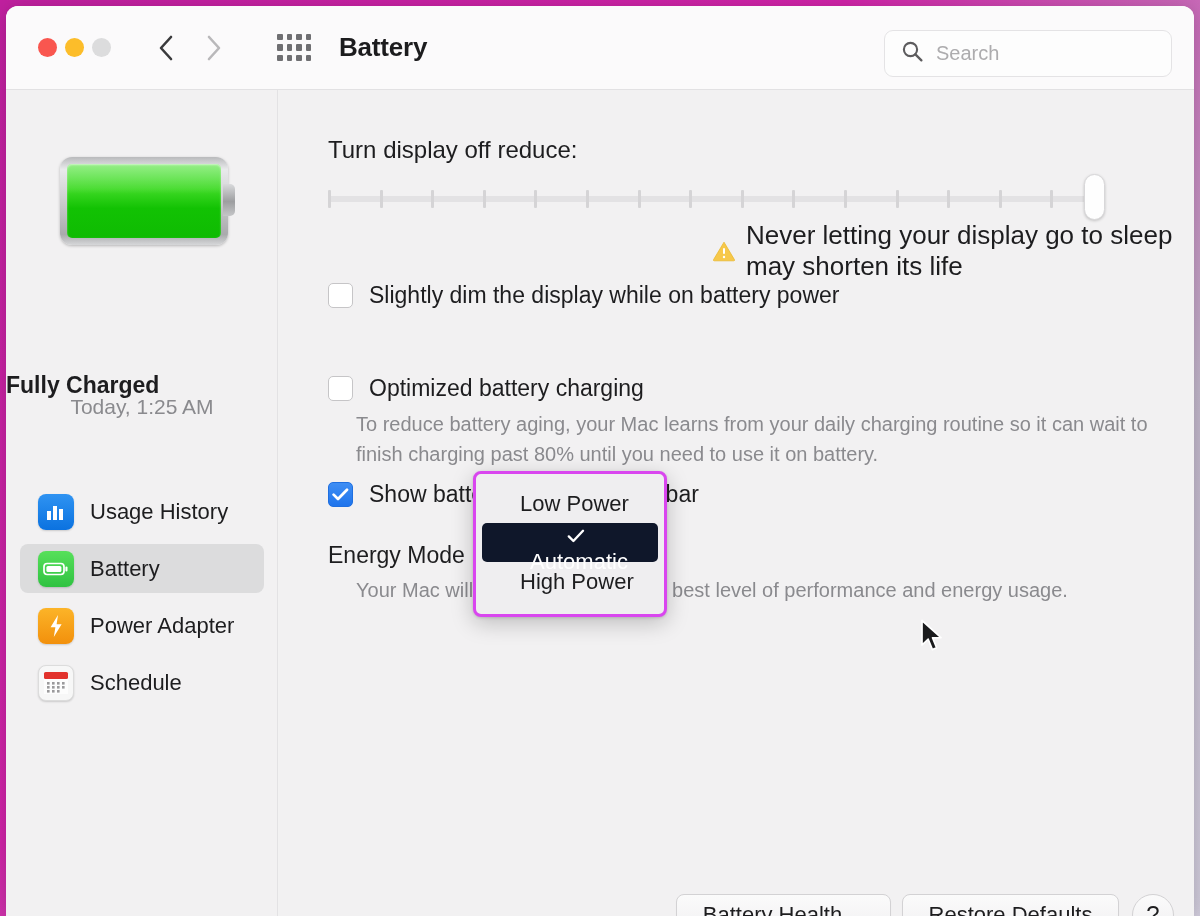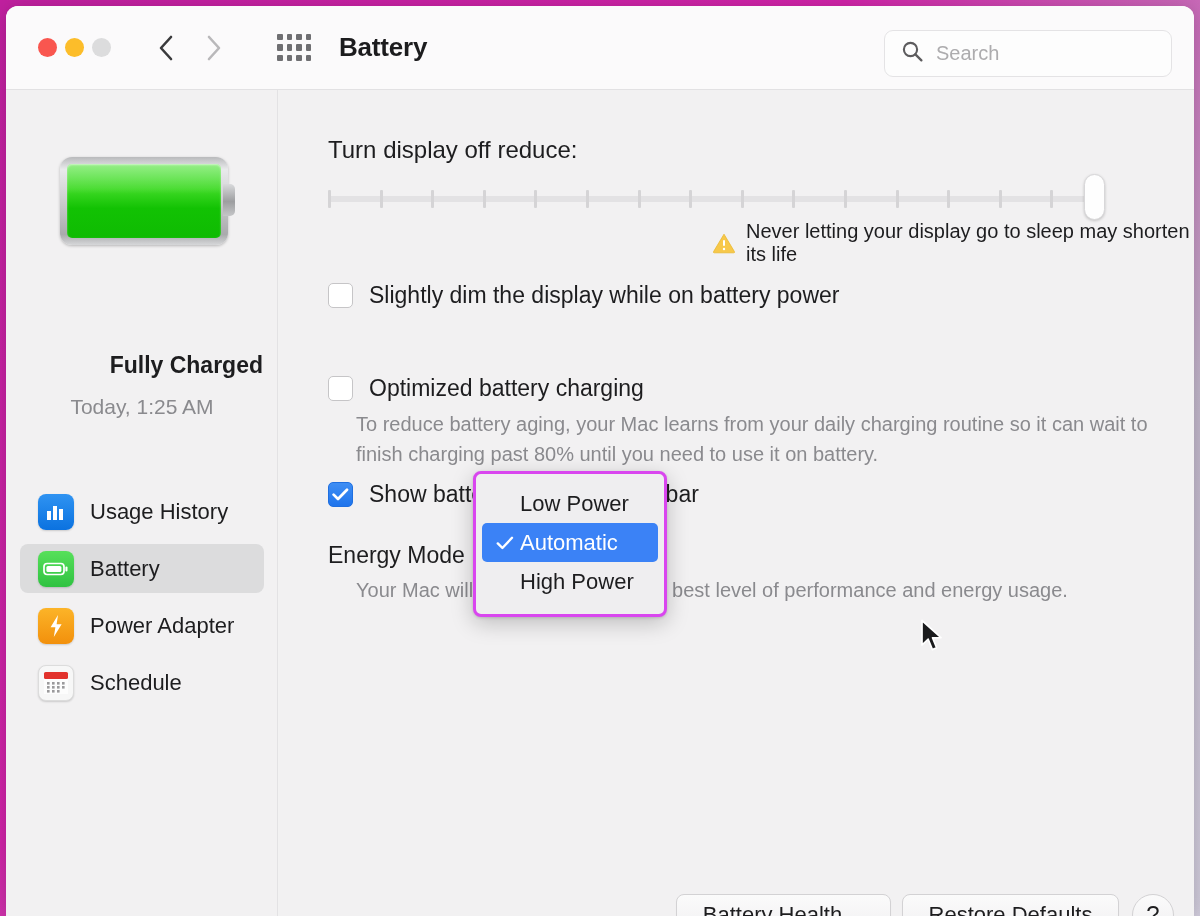--- a/index.html
+++ b/index.html
@@ -105,22 +105,22 @@
     border-radius: 5px 5px 0 0;
     background: linear-gradient(180deg, rgba(255,255,255,0.38), rgba(255,255,255,0));
   }
   .batt-nub {
     position: absolute; right: 0; top: 27px;
     width: 12px; height: 32px;
     border-radius: 0 5px 5px 0;
     background: linear-gradient(180deg,#d9dadc,#9d9ea0 55%,#c5c6c8);
   }
   .side-status {
-    position: absolute; left: 0; top: 262px; width: 257px;
-    text-align: right;
+    position: absolute; left: 0; top: 282px; width: 257px;
+    text-align: left;
     font-size: 23px; font-weight: 700; color: #1d1d1f;
   }
   .side-sub {
     position: absolute; left: 0; top: 305px; width: 272px;
     text-align: center;
     font-size: 21px; color: #8a8a8e;
   }
   .sidelist { position: absolute; left: 0; top: 397px; width: 272px; }
   .sideitem {
     display: flex; align-items: center;
@@ -171,21 +171,21 @@
     background: #fefefe;
     border: 1px solid #d8d7d9;
     border-radius: 11px;
     box-shadow: 0 1px 3px rgba(0,0,0,0.2);
   }
   .warn-row {
     position: absolute; left: 433px; top: 130px;
     display: flex; align-items: center;
   }
   .warn-tri { width: 24px; height: 22px; flex: 0 0 auto; }
-  .warn-txt { margin-left: 10px; font-size: 20px; color: #1d1d1f; }
+  .warn-txt { margin-left: 10px; font-size: 26px; color: #1d1d1f; }
 
   
   .cbrow { position: absolute; left: 49px; display: flex; align-items: center; }
   .cb {
     width: 25px; height: 25px; border-radius: 5px; flex: 0 0 auto;
     background: #ffffff; border: 1px solid #c6c5c7;
     display: flex; align-items: center; justify-content: center;
   }
   .cb.on {
     background: linear-gradient(180deg,#3f8ef4,#1f74ec);
@@ -224,21 +224,21 @@
     border-radius: 8px;
     box-shadow: 0 6px 22px rgba(0,0,0,0.22), 0 1px 3px rgba(0,0,0,0.14);
     padding: 10px 6px;
   }
   .dd-item {
     height: 39px; display: flex; align-items: center;
     border-radius: 5px;
     padding-left: 14px;
     font-size: 22px; color: #1d1d1f;
   }
-  .dd-item.sel { background: #3b82f6; color: #ffffff; }
+  .dd-item.sel { background: #0f172a; color: #ffffff; flex-direction: column; }
   .dd-check { width: 20px; flex: 0 0 auto; }
   .dd-item .dd-lbl { margin-left: 4px; }
   .dd-item:not(.sel) .dd-lbl { margin-left: 24px; }
 
   .cursor { position: absolute; left: 641px; top: 529px; width: 26px; height: 34px; }
 
   
   .footer { position: absolute; left: 0; bottom: 22px; width: 915px; }
   .btn {
     position: absolute; height: 42px;

